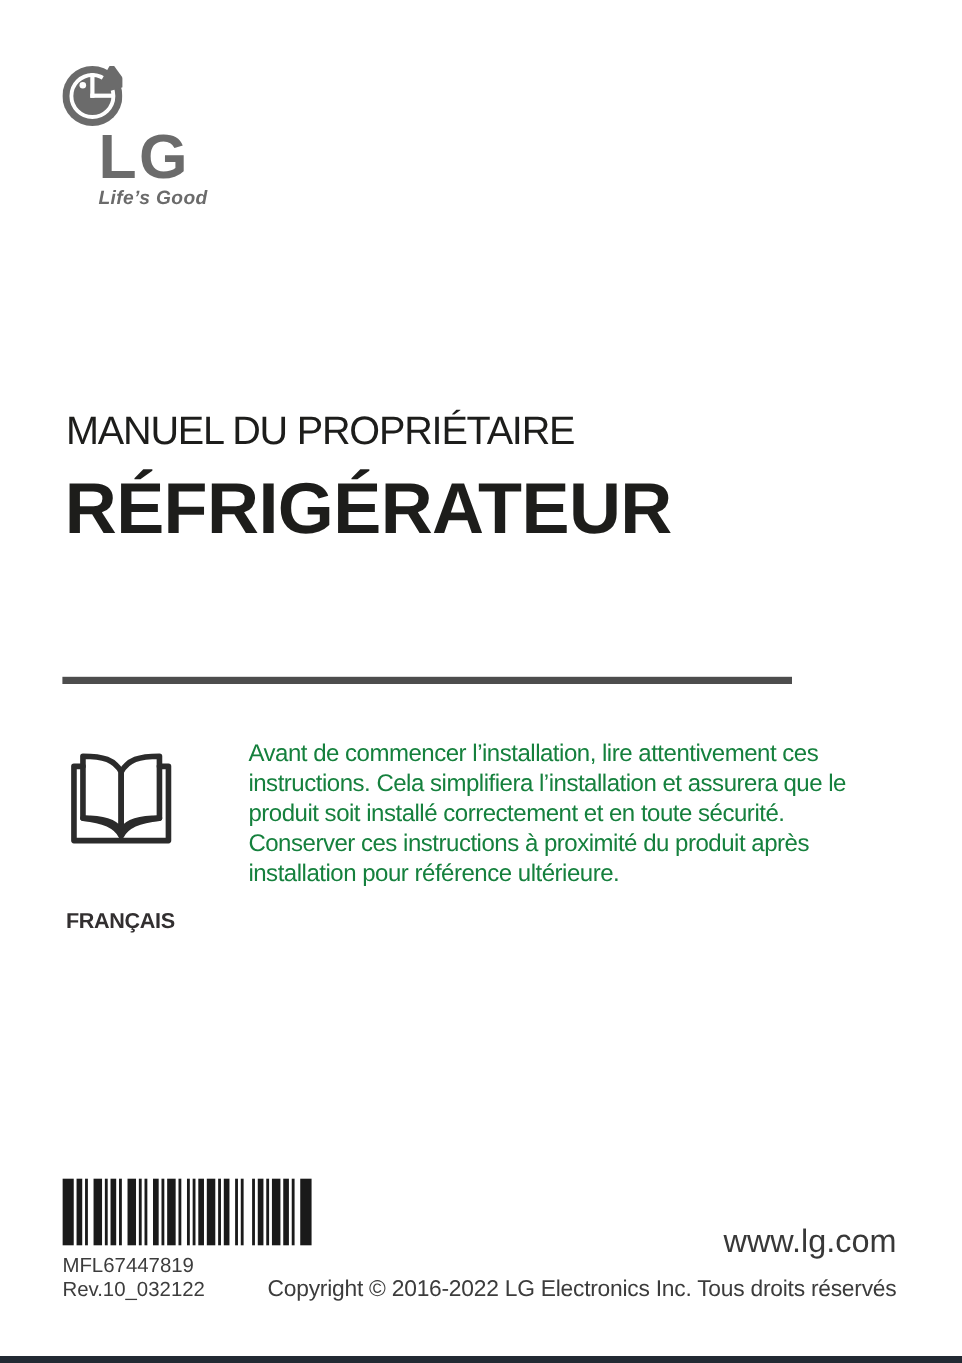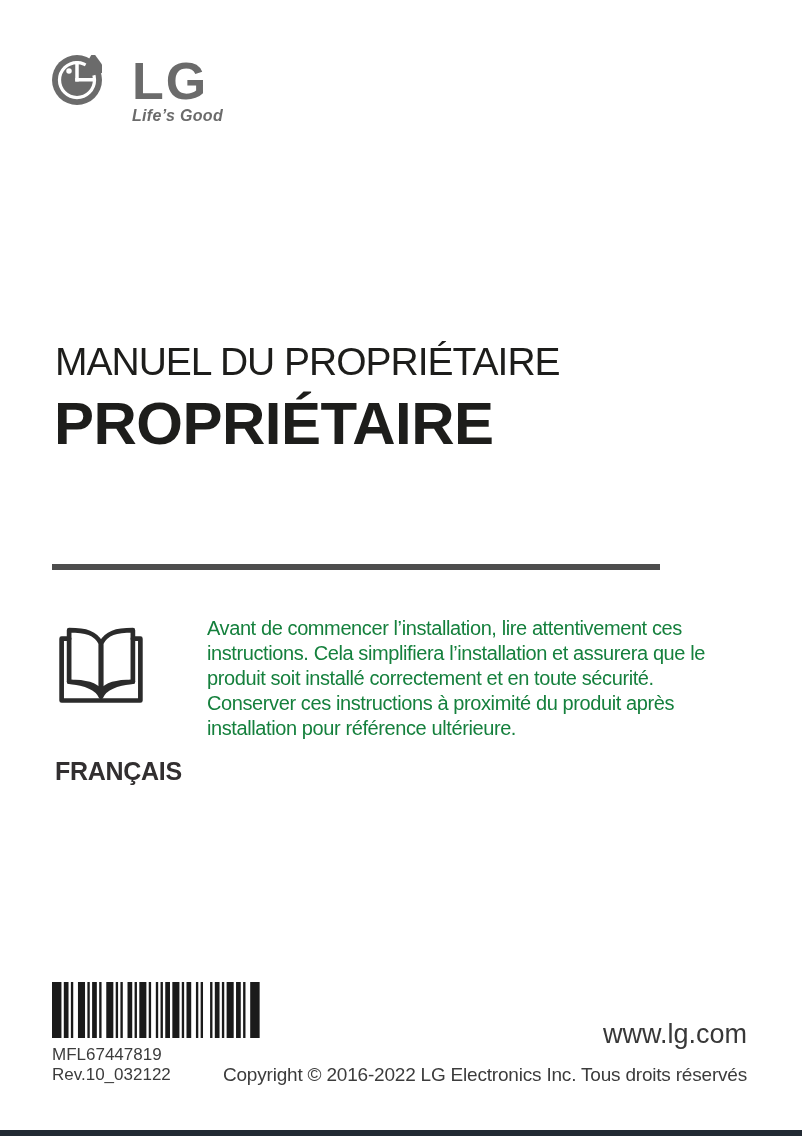--- a/index.html
+++ b/index.html
@@ -5,36 +5,36 @@
   html,body{margin:0;padding:0;background:#ffffff;}
   .page{
     position:relative;
     width:802px;height:1136px;
     background:#ffffff;
     overflow:hidden;
     font-family:"Liberation Sans","DejaVu Sans",sans-serif;
   }
 
   
-  .logo-row{position:absolute;left:52px;top:55px;display:flex;align-items:flex-start;}
+  .logo-row{position:absolute;left:52px;top:55px;display:flex;align-items:flex-start;flex-direction:column;}
   .logo-symbol{width:50px;height:50px;display:block;}
   .logo-textcol{margin-left:30px;margin-top:1px;}
   .logo-wordmark{
     font-size:52px;font-weight:700;line-height:50px;
     color:#6b6b6b;letter-spacing:2px;
   }
   .logo-tagline{
     margin-top:1px;font-size:16px;font-weight:600;
     color:#6b6b6b;letter-spacing:0.3px;font-style:italic;
   }
 
   
   .doc-type{
     position:absolute;left:55px;top:340px;
-    font-size:39px;font-weight:500;letter-spacing:-1px;
+    font-size:33px;font-weight:500;letter-spacing:-1px;
     color:#1d1d1b;white-space:nowrap;
   }
   .main-title{
     position:absolute;left:54px;top:390px;
     font-size:60px;font-weight:700;line-height:67px;
     letter-spacing:-0.5px;color:#1d1d1b;white-space:nowrap;
   }
   .divider{
     position:absolute;left:52px;top:564px;
     width:608px;height:6px;background:#4d4d4d;
@@ -42,21 +42,21 @@
 
   
   .book-icon{position:absolute;left:54px;top:618px;width:94px;height:90px;}
   .notice-text{
     position:absolute;left:163px;top:616px;width:600px;
     font-size:20px;line-height:25px;letter-spacing:-0.4px;
     color:#15803d;white-space:pre-line;margin-left:44px;
   }
   .language-label{
     position:absolute;left:55px;top:757px;
-    font-size:25px;font-weight:700;letter-spacing:-0.3px;
+    font-size:18px;font-weight:700;letter-spacing:-0.3px;
     color:#322f30;
   }
 
   
   .barcode{position:absolute;left:52px;top:982px;width:210px;height:56px;}
   .barcode-labels{
     position:absolute;left:52px;top:1045px;width:212px;
     font-size:17px;line-height:20px;color:#3c3c3c;
   }
   .website{
@@ -86,21 +86,21 @@
       <rect x="46.5" y="46" width="39" height="7" fill="#ffffff"></rect>
       <circle cx="34" cy="32" r="5.5" fill="#ffffff"></circle>
     </svg>
     <div class="logo-textcol">
       <div class="logo-wordmark">LG</div>
       <div class="logo-tagline">Life’s Good</div>
     </div>
   </div>
 
   <div class="doc-type">MANUEL DU PROPRIÉTAIRE</div>
-  <div class="main-title"><span>PROPRIÉTAIRE</span><br></div>
+  <div class="main-title"><span>RÉFRIGÉRATEUR</span><br></div>
   <div class="divider"></div>
 
   <svg class="book-icon" viewBox="0 0 100 96" fill="none" stroke="#2b2b2b" stroke-width="5" stroke-linejoin="round" stroke-linecap="round">
     <path d="M16 22 H8 V88 H92 V22 H84"></path>
     <path d="M50 27 C44 16 34 13 16 13 L16 68 C34 68 44 71 50 79 Z"></path>
     <path d="M50 27 C56 16 66 13 84 13 L84 68 C66 68 56 71 50 79 Z"></path>
     <path d="M16 68 C36 70 46 75 50 84 C54 75 64 70 84 68"></path>
   </svg>
   <div class="notice-text">Avant de commencer l’installation, lire attentivement ces
 instructions. Cela simplifiera l’installation et assurera que le

